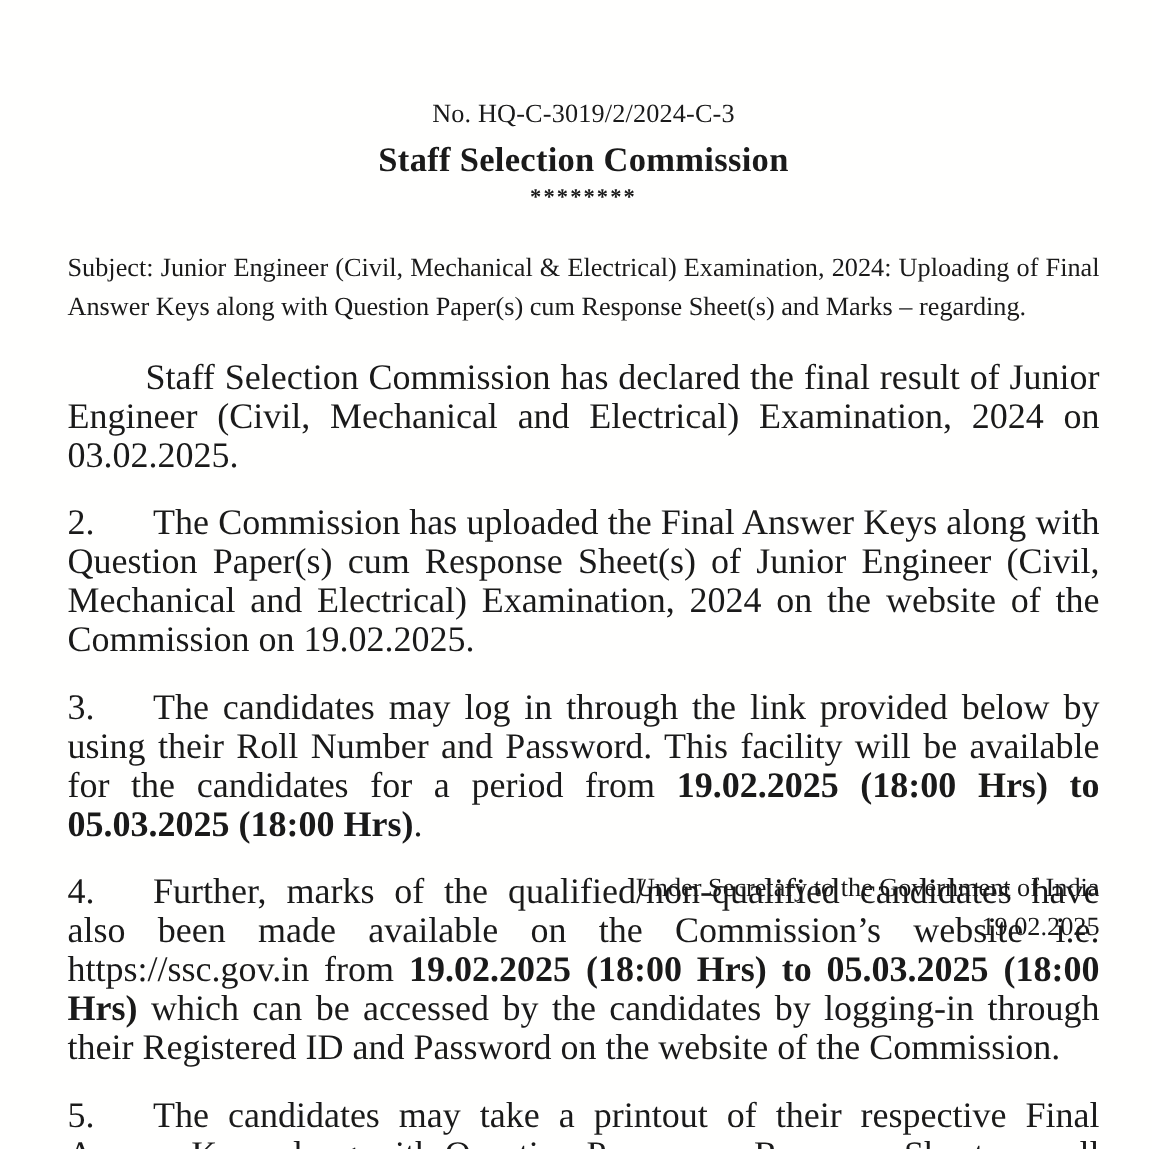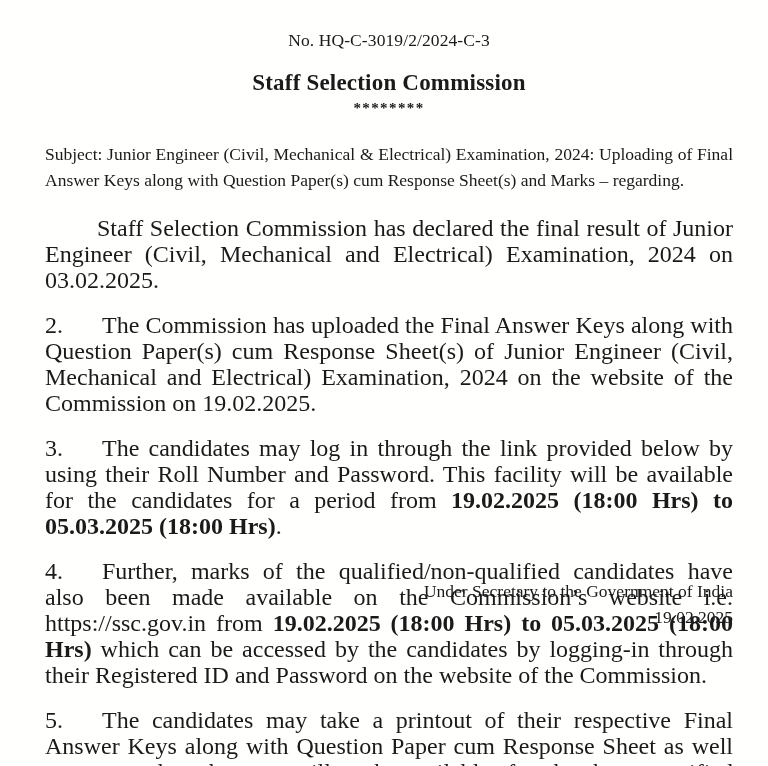--- a/index.html
+++ b/index.html
@@ -13,41 +13,41 @@
     font-family: "Liberation Serif", "DejaVu Serif", serif;
     color: #1a1a1a;
     overflow: hidden;
   }
 
   .page {
     position: relative;
     width: 768px;
     height: 648px;
     box-sizing: border-box;
-    padding: 28px 35px 0 45px;
+    padding: 63px 35px 0 45px;
   }
 
   .content {
     width: 688px;
   }
 
   
   .file-no {
     text-align: center;
     font-size: 17.5px;
     line-height: 24px;
     letter-spacing: 0.1px;
   }
 
   .org-title {
     text-align: center;
     font-size: 23px;
     font-weight: bold;
     line-height: 30px;
-    margin-top: 16px;
+    margin-top: 5px;
     letter-spacing: 0.2px;
   }
 
   .asterisks {
     text-align: center;
     font-size: 15px;
     font-weight: bold;
     line-height: 16px;
     letter-spacing: 1.4px;
     margin-top: 2px;

